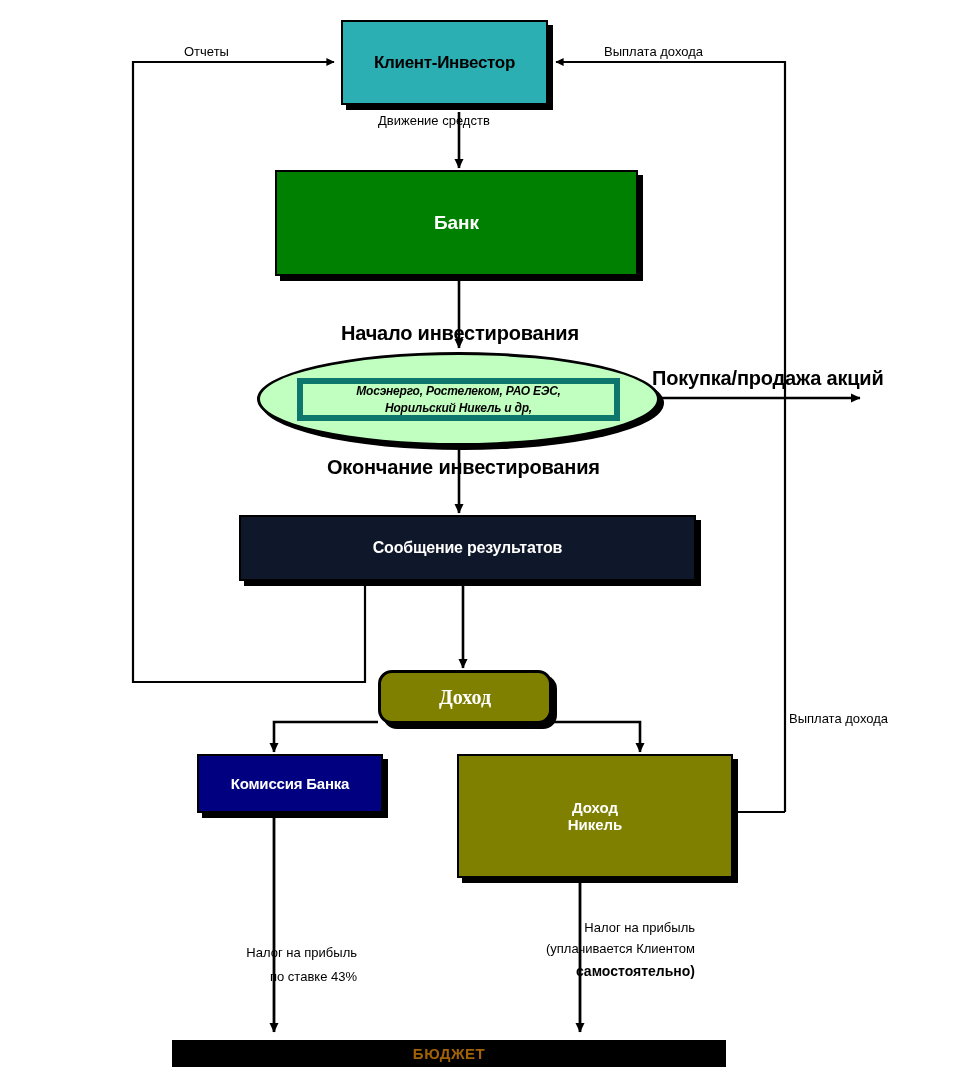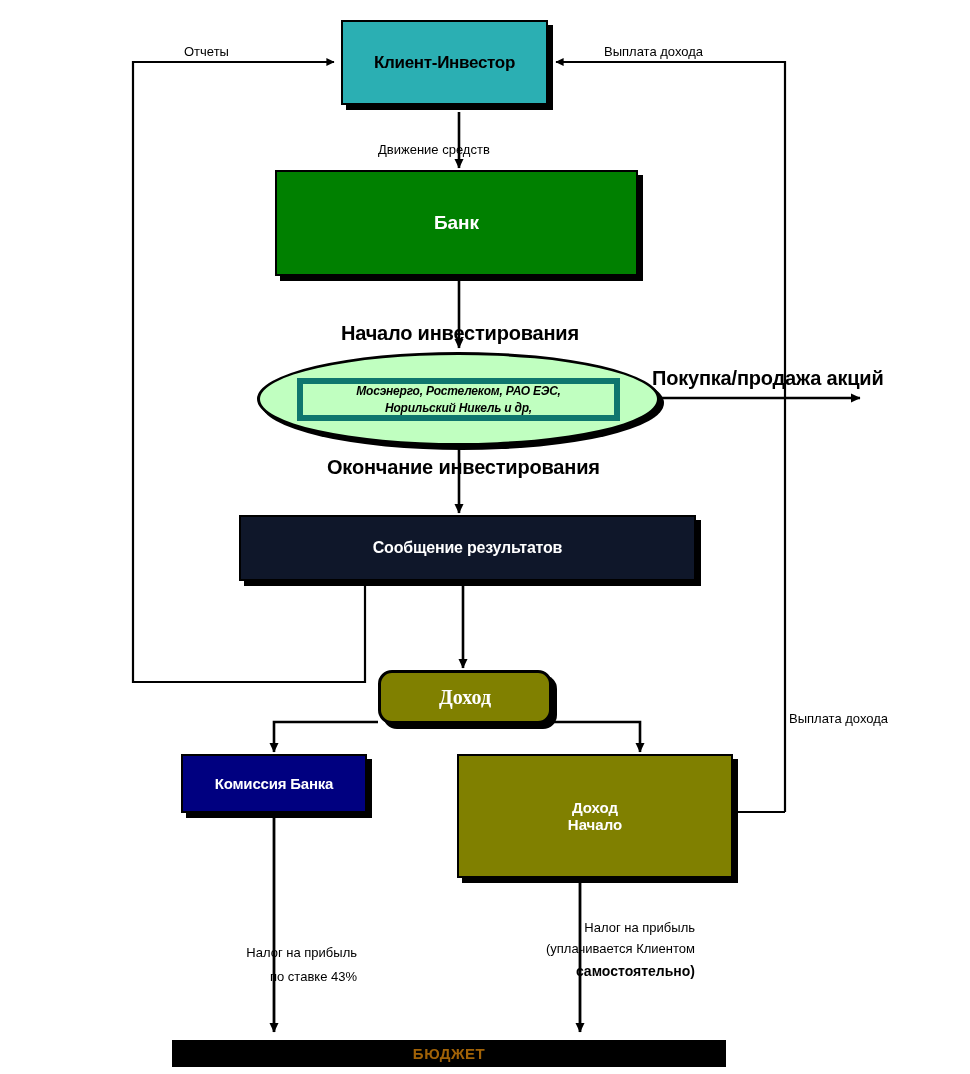--- a/index.html
+++ b/index.html
@@ -61,20 +61,21 @@
     border-radius: 14px;
     border-width: 3px;
     font-family: "Liberation Serif", serif;
   }
   .node-commission {
     background: #000080;
     color: #ffffff;
     font-weight: bold;
     font-size: 15px;
     letter-spacing: -0.2px;
+    margin-left: 16px;
   }
   .node-client-income {
     background: #808000;
     color: #ffffff;
     font-weight: bold;
     font-size: 15px;
   }
   .node-budget {
     background: #000000;
     color: #a16207;
@@ -194,32 +195,32 @@
   <div class="node node-income" style="left:378px; top:670px; width:174px; height:54px;">
     <span>Доход</span>
   </div>
 
   <div class="node node-commission" style="left:181px; top:754px; width:186px; height:59px;">
     <span>Комиссия Банка</span>
   </div>
 
   <div class="node node-client-income" style="left:457px; top:754px; width:276px; height:124px; flex-direction:column;">
     <span>Доход</span>
-    <span>Начало</span>
+    <span>Никель</span>
   </div>
 
   <div class="node node-budget" style="left:172px; top:1040px; width:554px; height:27px;">
     <span>БЮДЖЕТ</span>
   </div>
 
   <div class="edge-label lbl-plain" style="left:184px; top:44px;">Отчеты</div>
 
   <div class="edge-label lbl-plain" style="left:604px; top:44px;">Выплата дохода</div>
 
-  <div class="edge-label lbl-plain" style="left:378px; top:142px;">Движение средств</div>
+  <div class="edge-label lbl-plain" style="left:378px; top:113px;">Движение средств</div>
 
   <div class="edge-label lbl-bold" style="left:341px; top:321px;">Начало инвестирования</div>
 
   <div class="edge-label lbl-bold" style="left:327px; top:455px;">Окончание инвестирования</div>
 
   <div class="edge-label lbl-bold" style="left:652px; top:366px;">Покупка/продажа акций</div>
 
   <div class="edge-label lbl-plain" style="left:789px; top:711px;">Выплата дохода</div>
 
   <div class="edge-label lbl-plain lbl-center" style="left:192px; top:945px; width:165px;">

